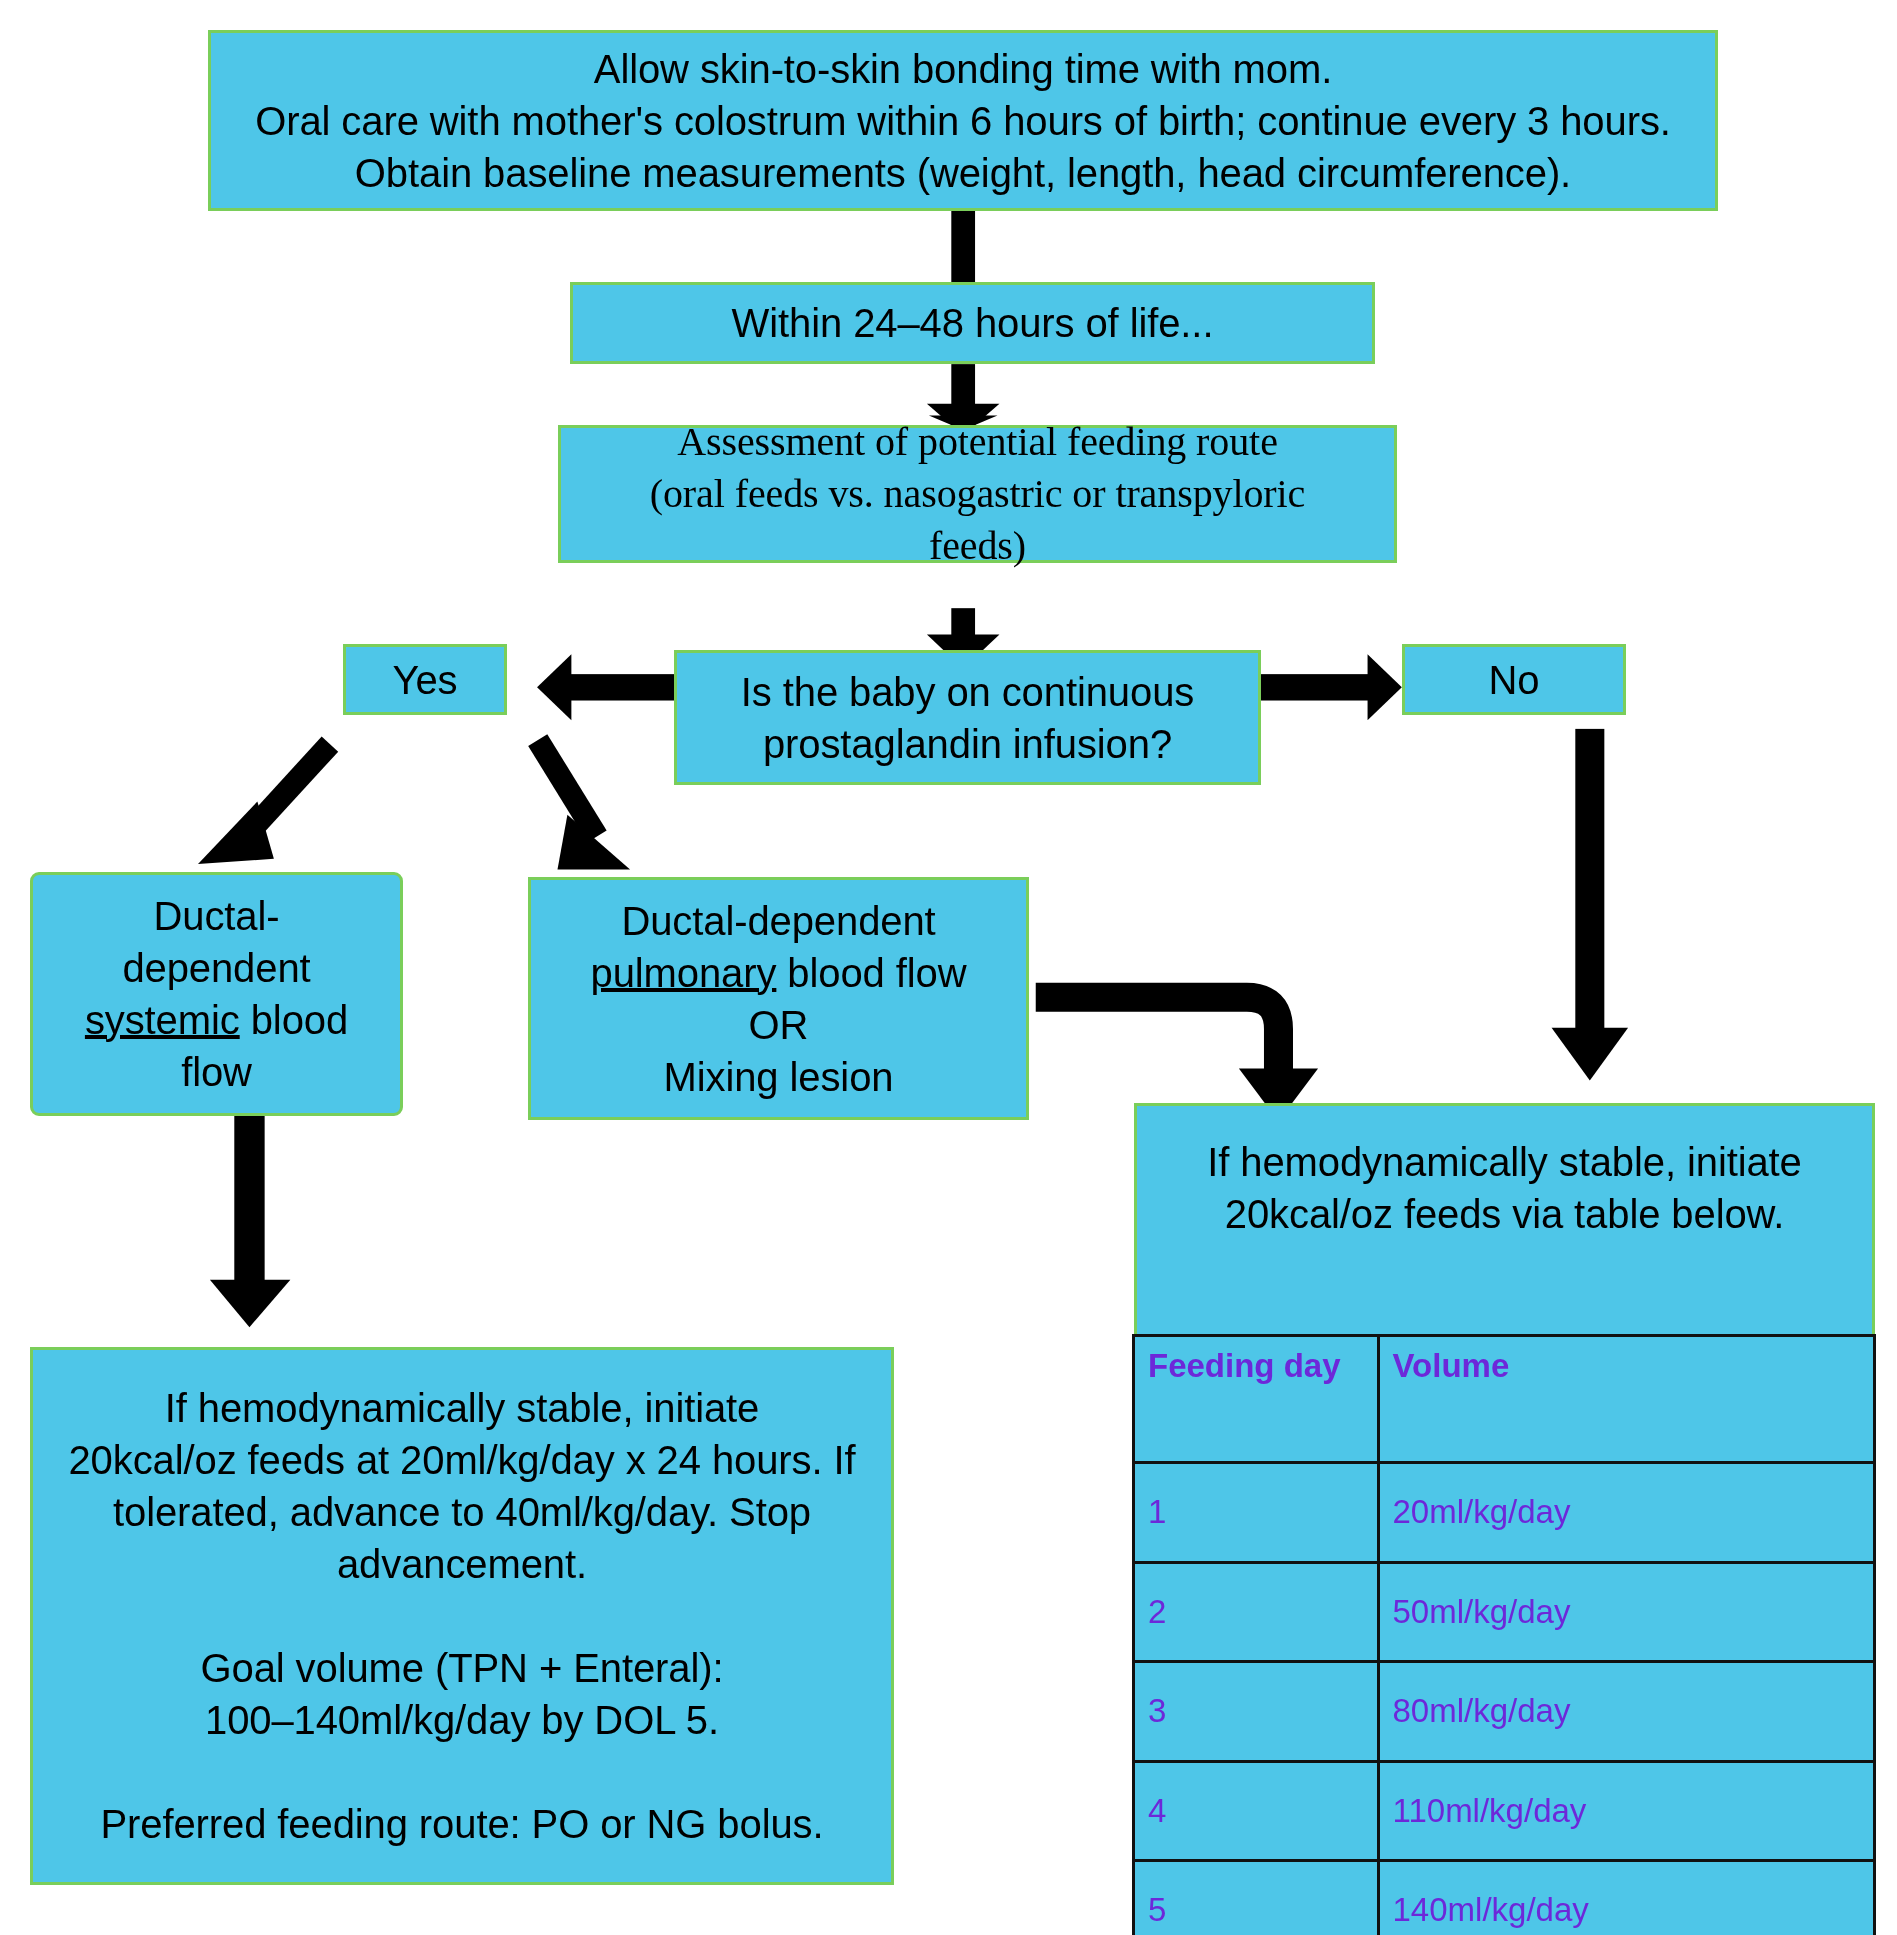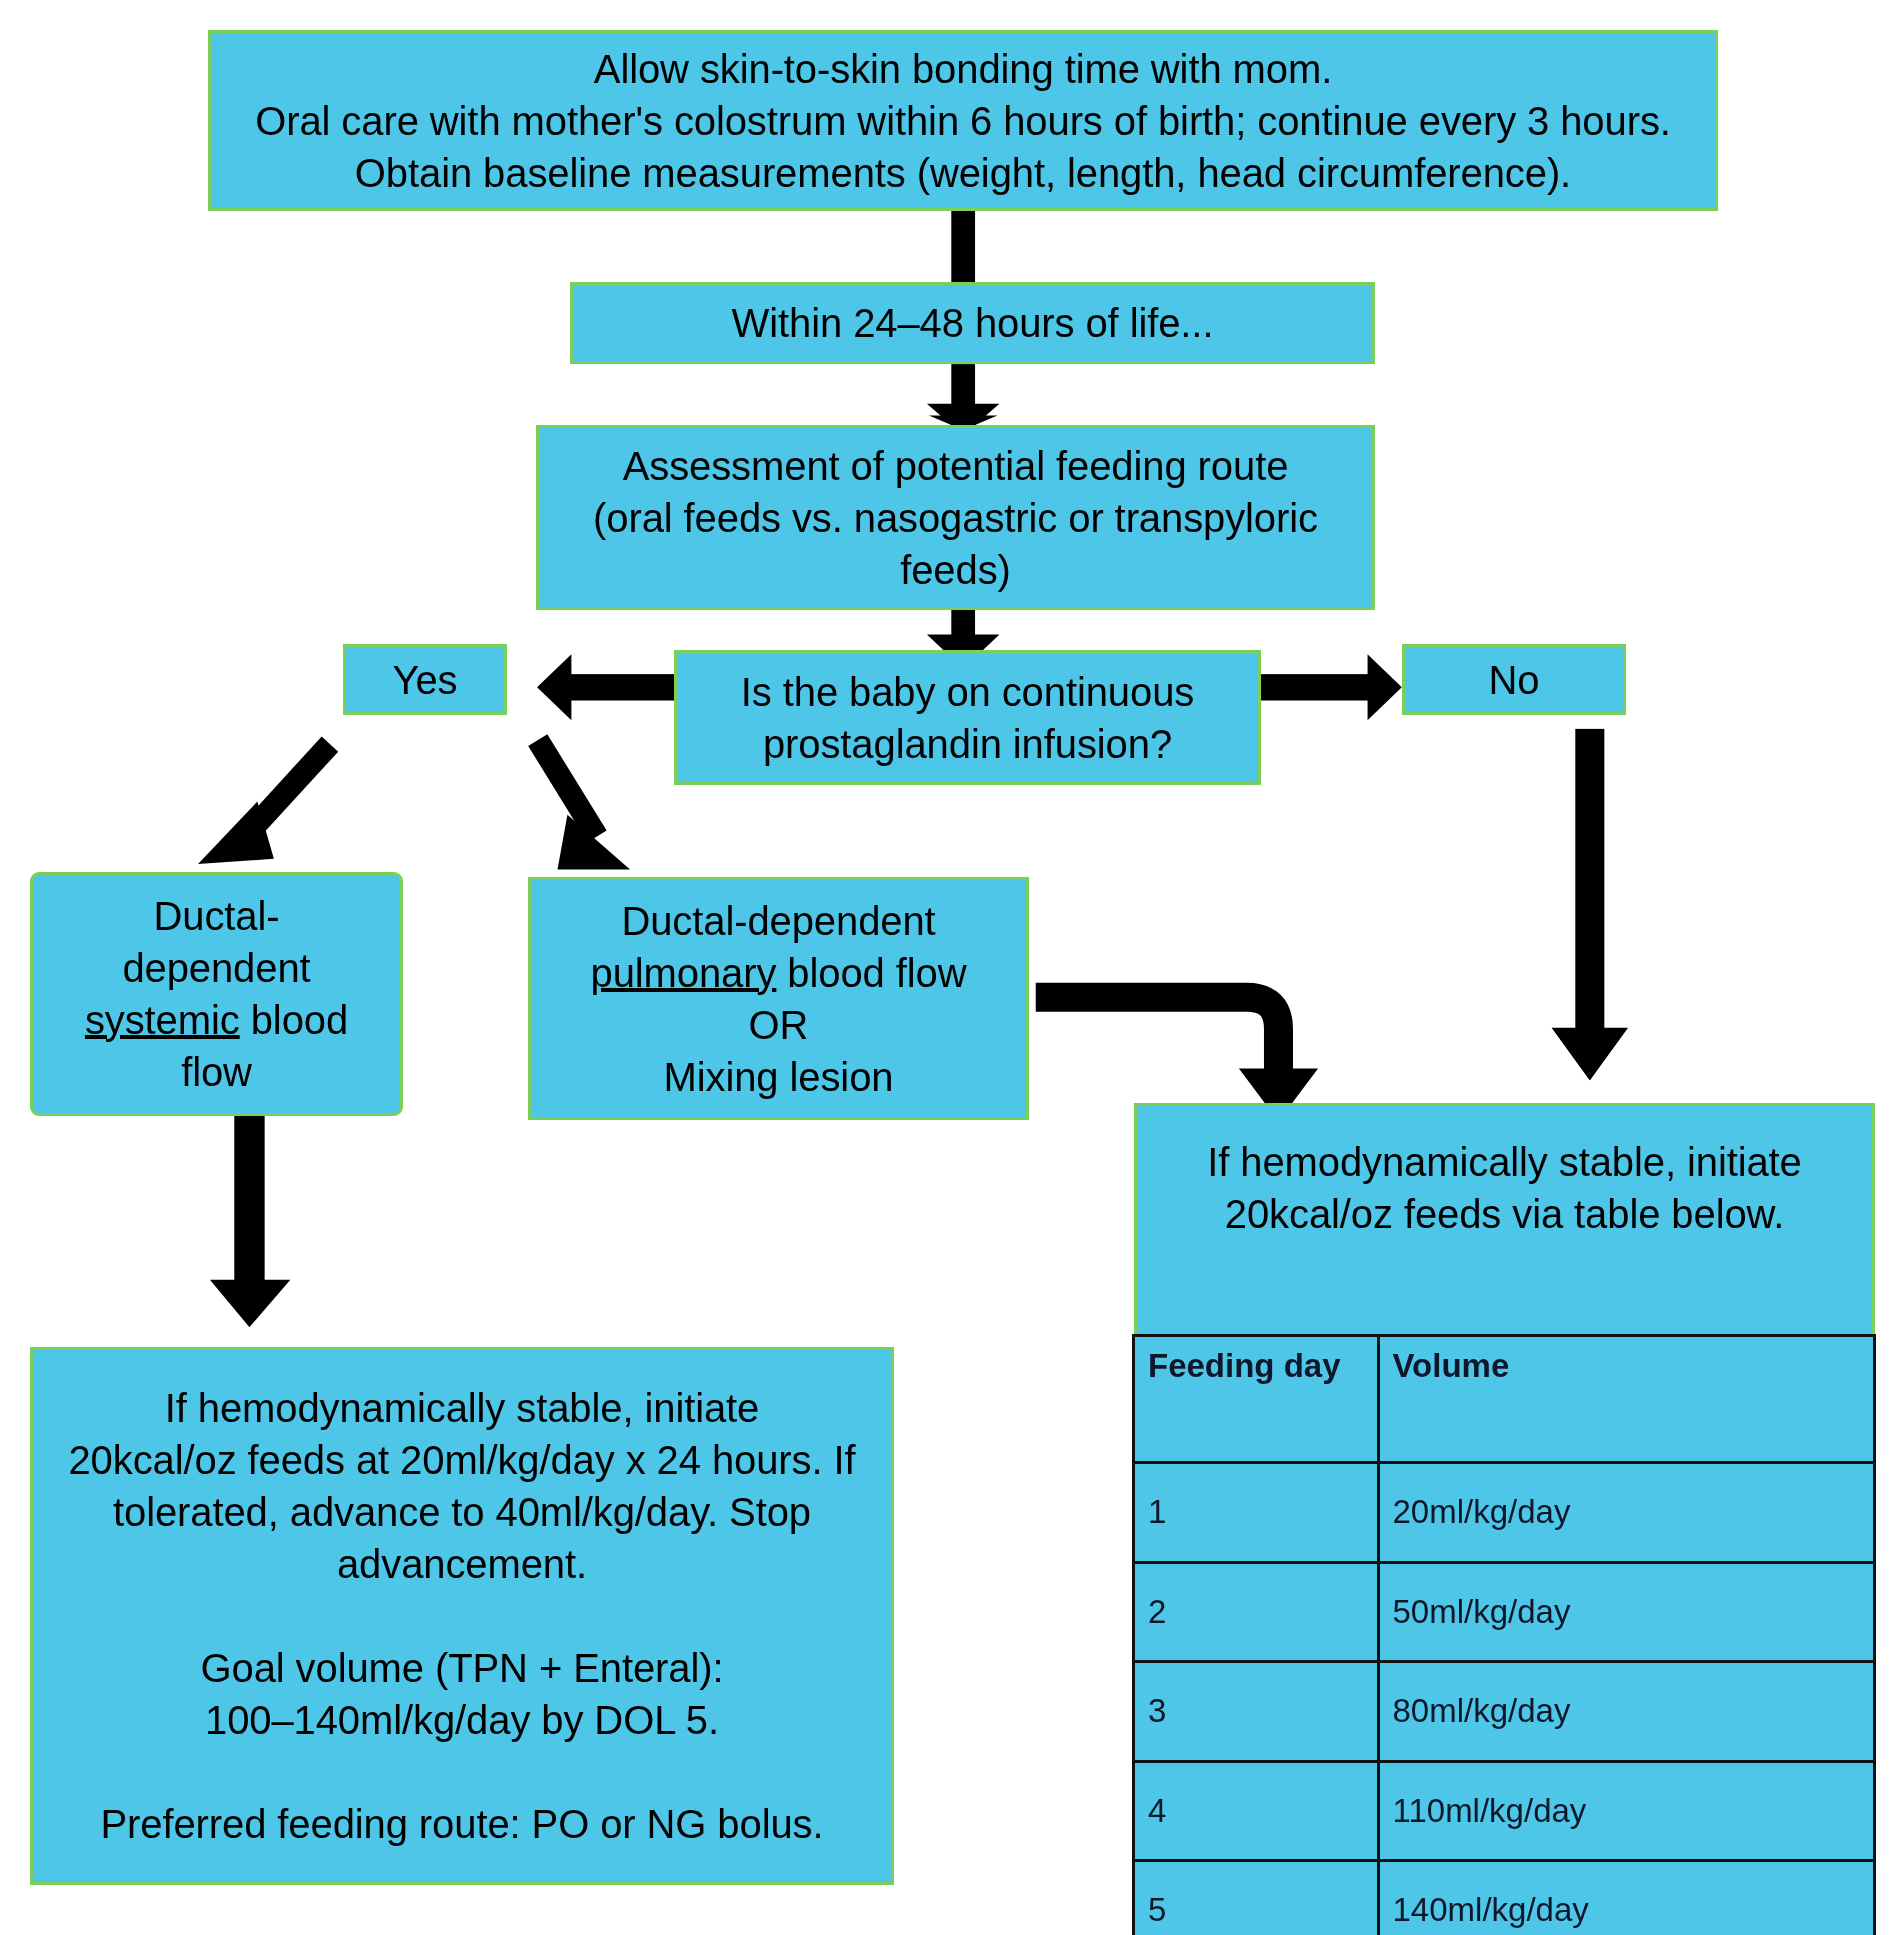--- a/index.html
+++ b/index.html
@@ -43,21 +43,21 @@
   table.feedtable {
     border-collapse: collapse;
     width: 100%;
     background: #4ec6e8;
     table-layout: fixed;
   }
   table.feedtable th,
   table.feedtable td {
     border: 3.3px solid #111111;
     background: #4ec6e8;
-    color: #0f172a;
+    color: #6d28d9;
     font-size: 33px;
     line-height: 1.22;
     text-align: left;
     padding: 9.2px 13px;
     vertical-align: middle;
     font-weight: 400;
   }
   table.feedtable th {
     font-weight: 700;
     vertical-align: top;
@@ -134,21 +134,21 @@
       <polygon points="2352,1558 2468,1558 2410,1638" fill="#000"></polygon>
     </g>
   </svg>
 
   <div class="node" style="left:208px; top:30px; width:1510px; height:181px;">Allow skin-to-skin bonding time with mom.
 Oral care with mother's colostrum within 6 hours of birth; continue every 3 hours.
 Obtain baseline measurements (weight, length, head circumference).</div>
 
   <div class="node" style="left:570px; top:282px; width:805px; height:82px;">Within 24–48 hours of life...</div>
 
-  <div class="node" style="left:536px; top:425px; width:839px; height:185px;">Assessment of potential feeding route
+  <div class="node" style="left:558px; top:425px; width:839px; height:138px;font-family:Liberation Serif, serif;">Assessment of potential feeding route
 (oral feeds vs. nasogastric or transpyloric
 feeds)</div>
 
   <div class="node tight" style="left:343px; top:644px; width:164px; height:71px;">Yes</div>
 
   <div class="node tight" style="left:1402px; top:644px; width:224px; height:71px;">No</div>
 
   <div class="node" style="left:674px; top:650px; width:587px; height:135px;">Is the baby on continuous
 prostaglandin infusion?</div>
 

